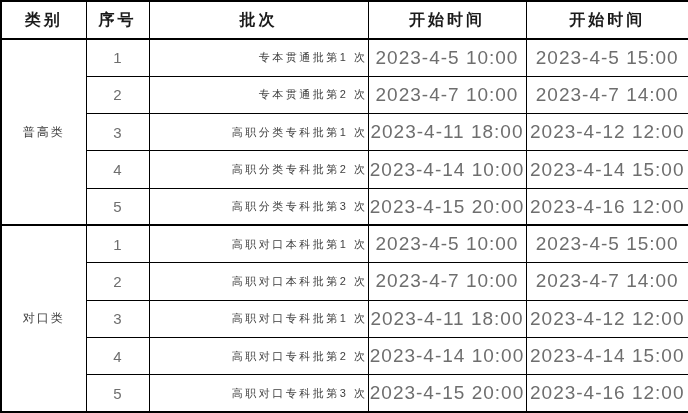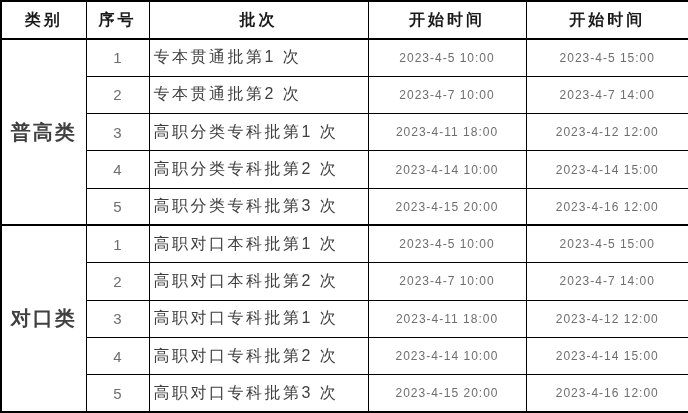--- a/index.html
+++ b/index.html
@@ -41,38 +41,37 @@
   thead tr { height: 38px; }
   tbody tr { height: 37px; }
   th {
     font-size: 16px;
     font-weight: bold;
     color: var(--header-text);
     letter-spacing: 3px;
     border-bottom: 2px solid var(--border);
   }
   td.category {
-    font-size: 20px;
+    font-size: 12px;
     color: var(--body-text);
     letter-spacing: 2px;
-    font-weight: bold;
   }
   td.no {
     font-size: 15px;
     color: var(--time-text);
   }
   td.batch {
-    text-align: left;
+    text-align: right;
     padding-left: 4px;
-    font-size: 16px;
+    font-size: 11px;
     color: var(--body-text);
     letter-spacing: 2.5px;
   }
   td.start, td.end {
-    font-size: 12px;
+    font-size: 19px;
     color: var(--time-text);
     letter-spacing: 1px;
   }
   tr.group-start > td { border-top: 2px solid var(--border); }
 </style>
 </head>
 <body>
 
 <div class="page">
   <table class="schedule">

